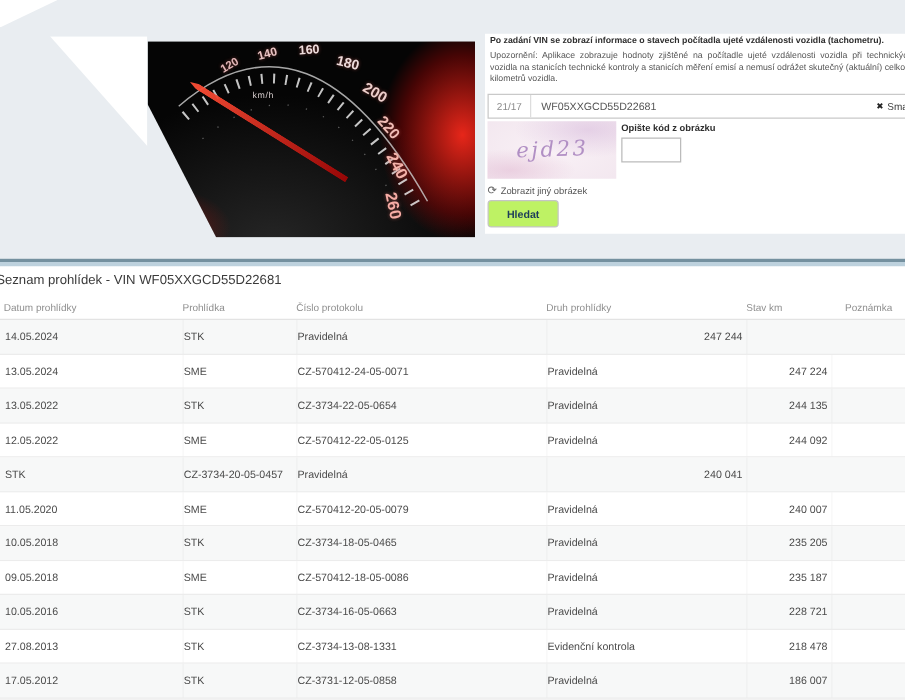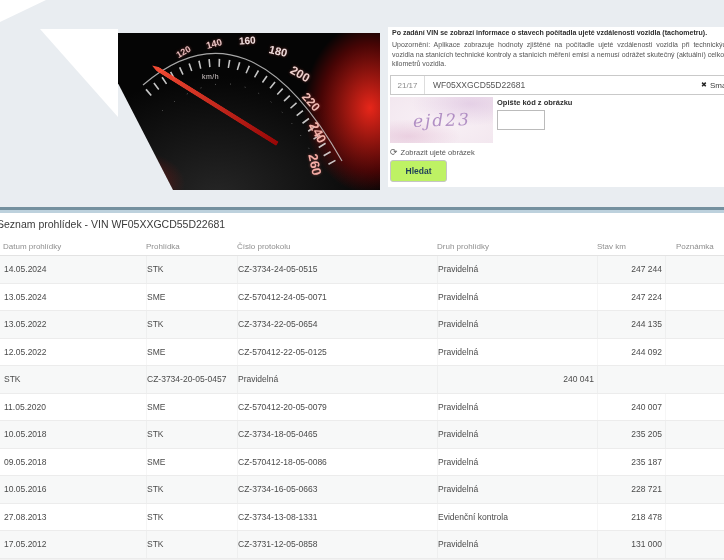--- a/index.html
+++ b/index.html
@@ -127,21 +127,21 @@
     </div>
 
     <div class="captcha-img">
       <span class="captcha-text">ejd23</span>
     </div>
     <div class="captcha-label">Opište kód z obrázku</div>
     <input class="captcha-input" type="text" value="" style="">
 
     <div class="refresh-row">
       <span class="refresh-icon">⟳</span>
-      <span>Zobrazit ujeté obrázek</span>
+      <span>Zobrazit jiný obrázek</span>
     </div>
 
     <button class="search-btn">Hledat</button>
   </div>
 
   <div class="sep-bar"></div>
 
   <div class="table-section">
     <div class="table-title">Seznam prohlídek - VIN WF05XXGCD55D22681</div>
     <div class="t-head" id="t-head">
@@ -149,21 +149,20 @@
         <div class="">Prohlídka</div>
         <div class="">Číslo protokolu</div>
         <div class="">Druh prohlídky</div>
         <div class="th-km">Stav km</div>
         <div class="th-note">Poznámka</div>
       </div>
     <div class="t-rows" id="t-rows">
         <div class="t-row">
           <div>14.05.2024</div>
           <div>STK</div>
-          <div>CZ-3734-24-05-0515</div>
           <div>Pravidelná</div>
           <div class="c-km">247 244</div>
           <div class="c-note"></div>
         </div>
         <div class="t-row">
           <div>13.05.2024</div>
           <div>SME</div>
           <div>CZ-570412-24-05-0071</div>
           <div>Pravidelná</div>
           <div class="c-km">247 224</div>
@@ -230,20 +229,20 @@
           <div>CZ-3734-13-08-1331</div>
           <div>Evidenční kontrola</div>
           <div class="c-km">218 478</div>
           <div class="c-note"></div>
         </div>
         <div class="t-row">
           <div>17.05.2012</div>
           <div>STK</div>
           <div>CZ-3731-12-05-0858</div>
           <div>Pravidelná</div>
-          <div class="c-km">131 000</div>
+          <div class="c-km">186 007</div>
           <div class="c-note"></div>
         </div>
         <div class="partial-row"></div>
       </div>
   </div>
 
 </div>
 
 </body></html>

